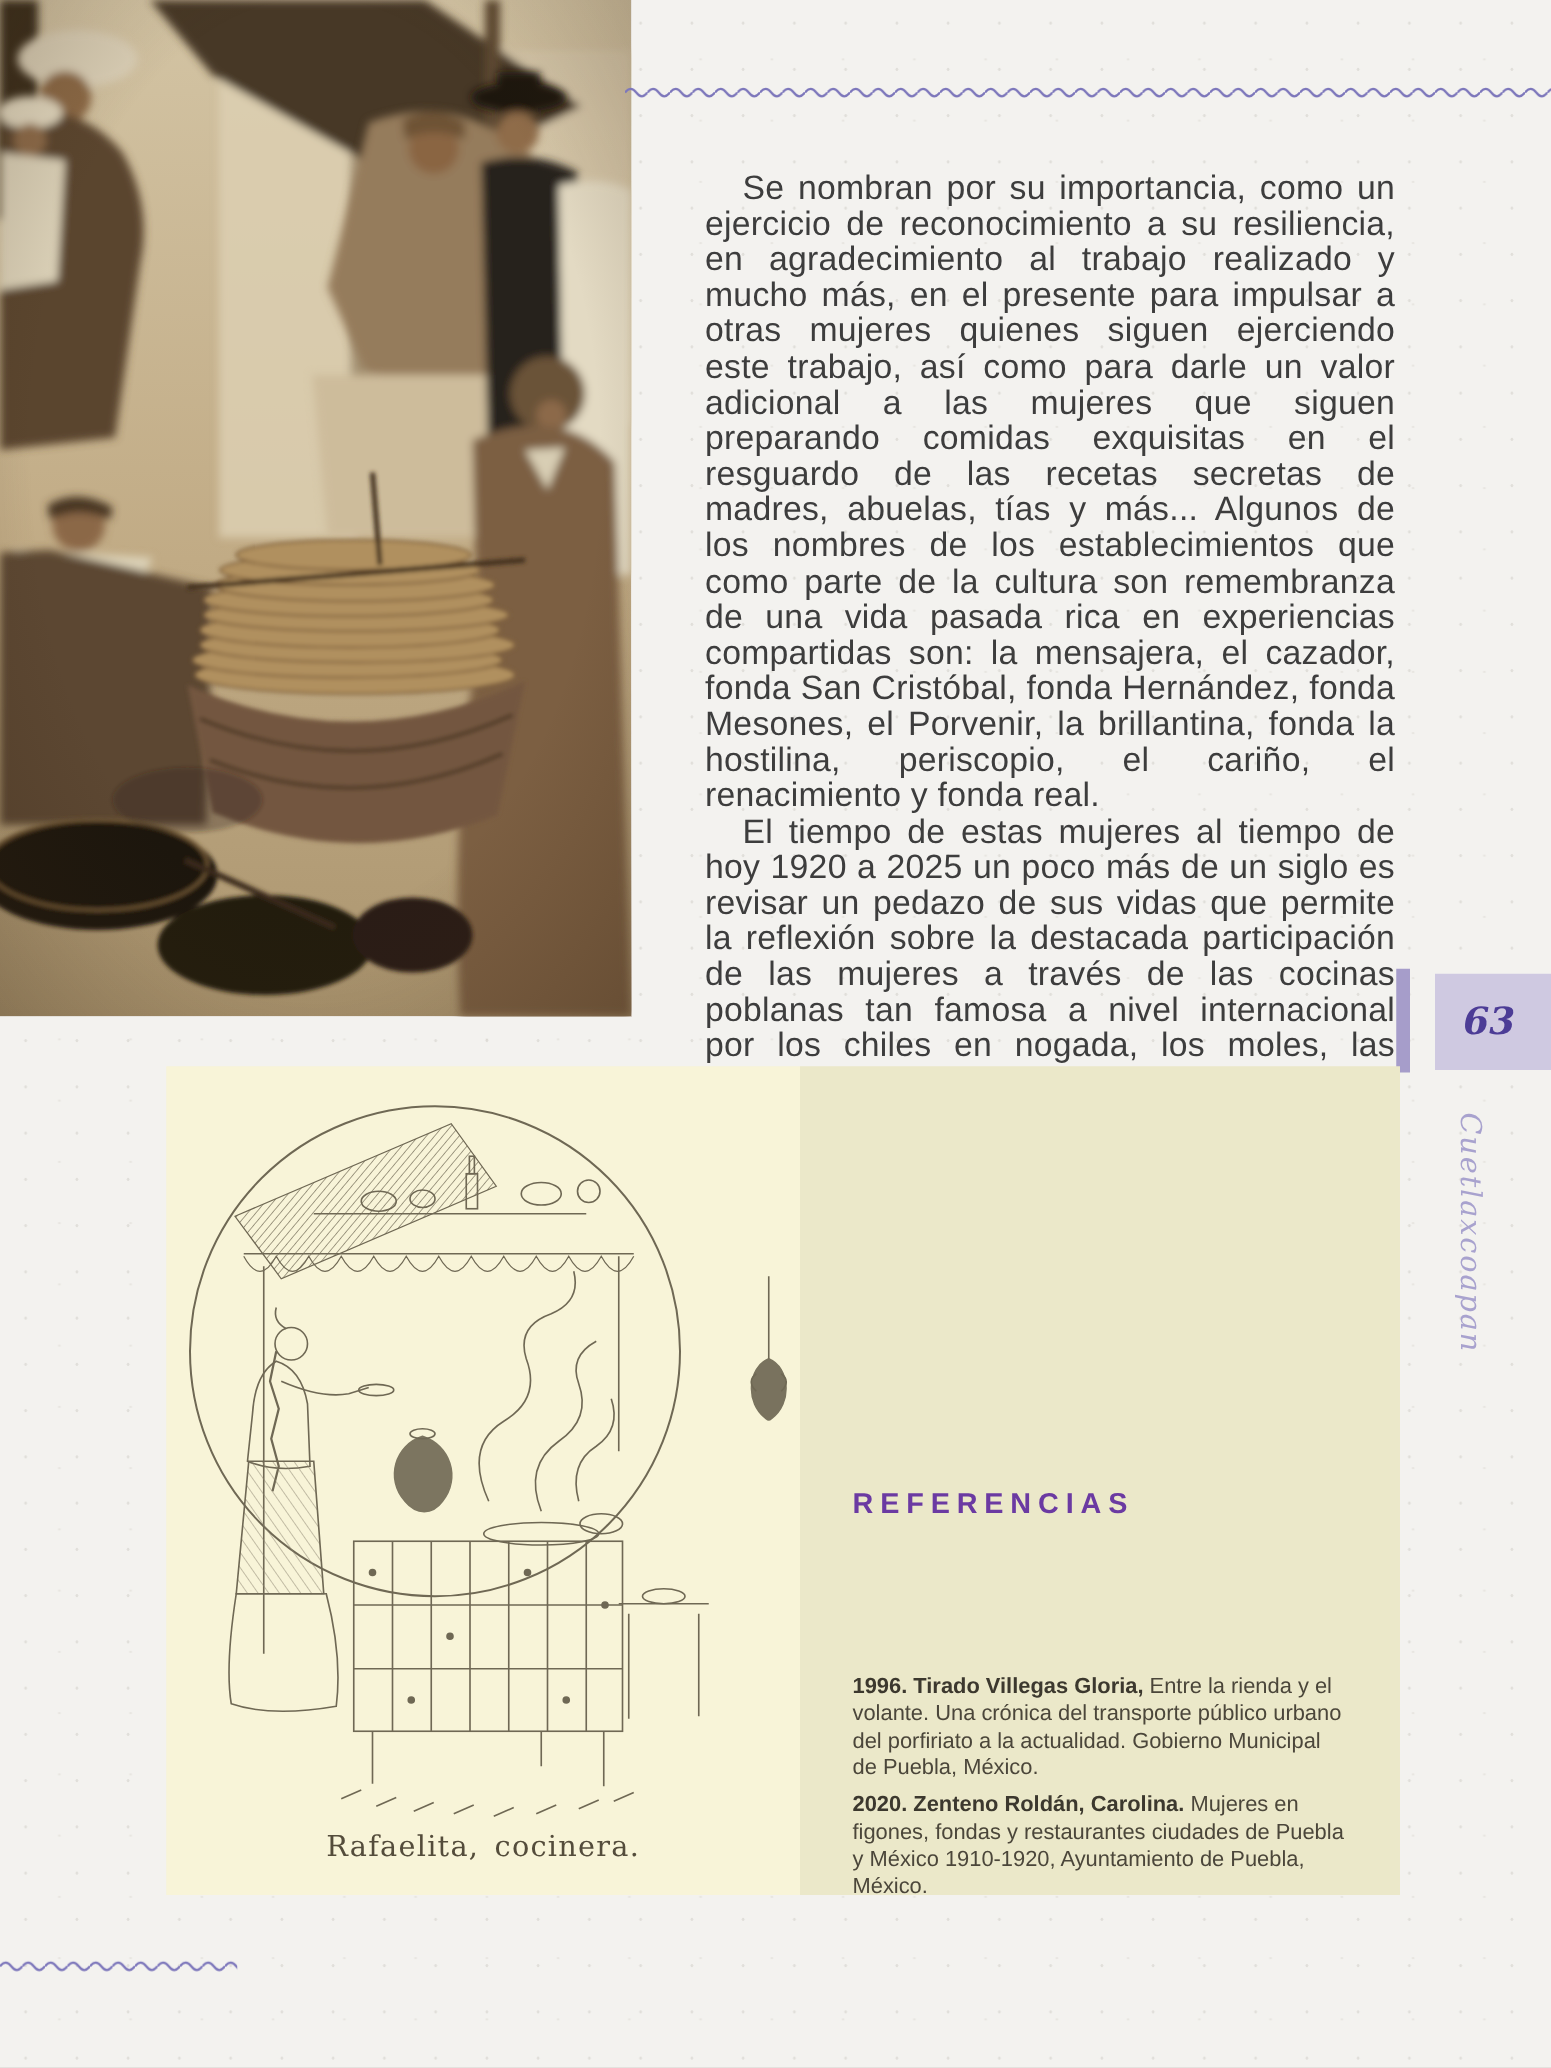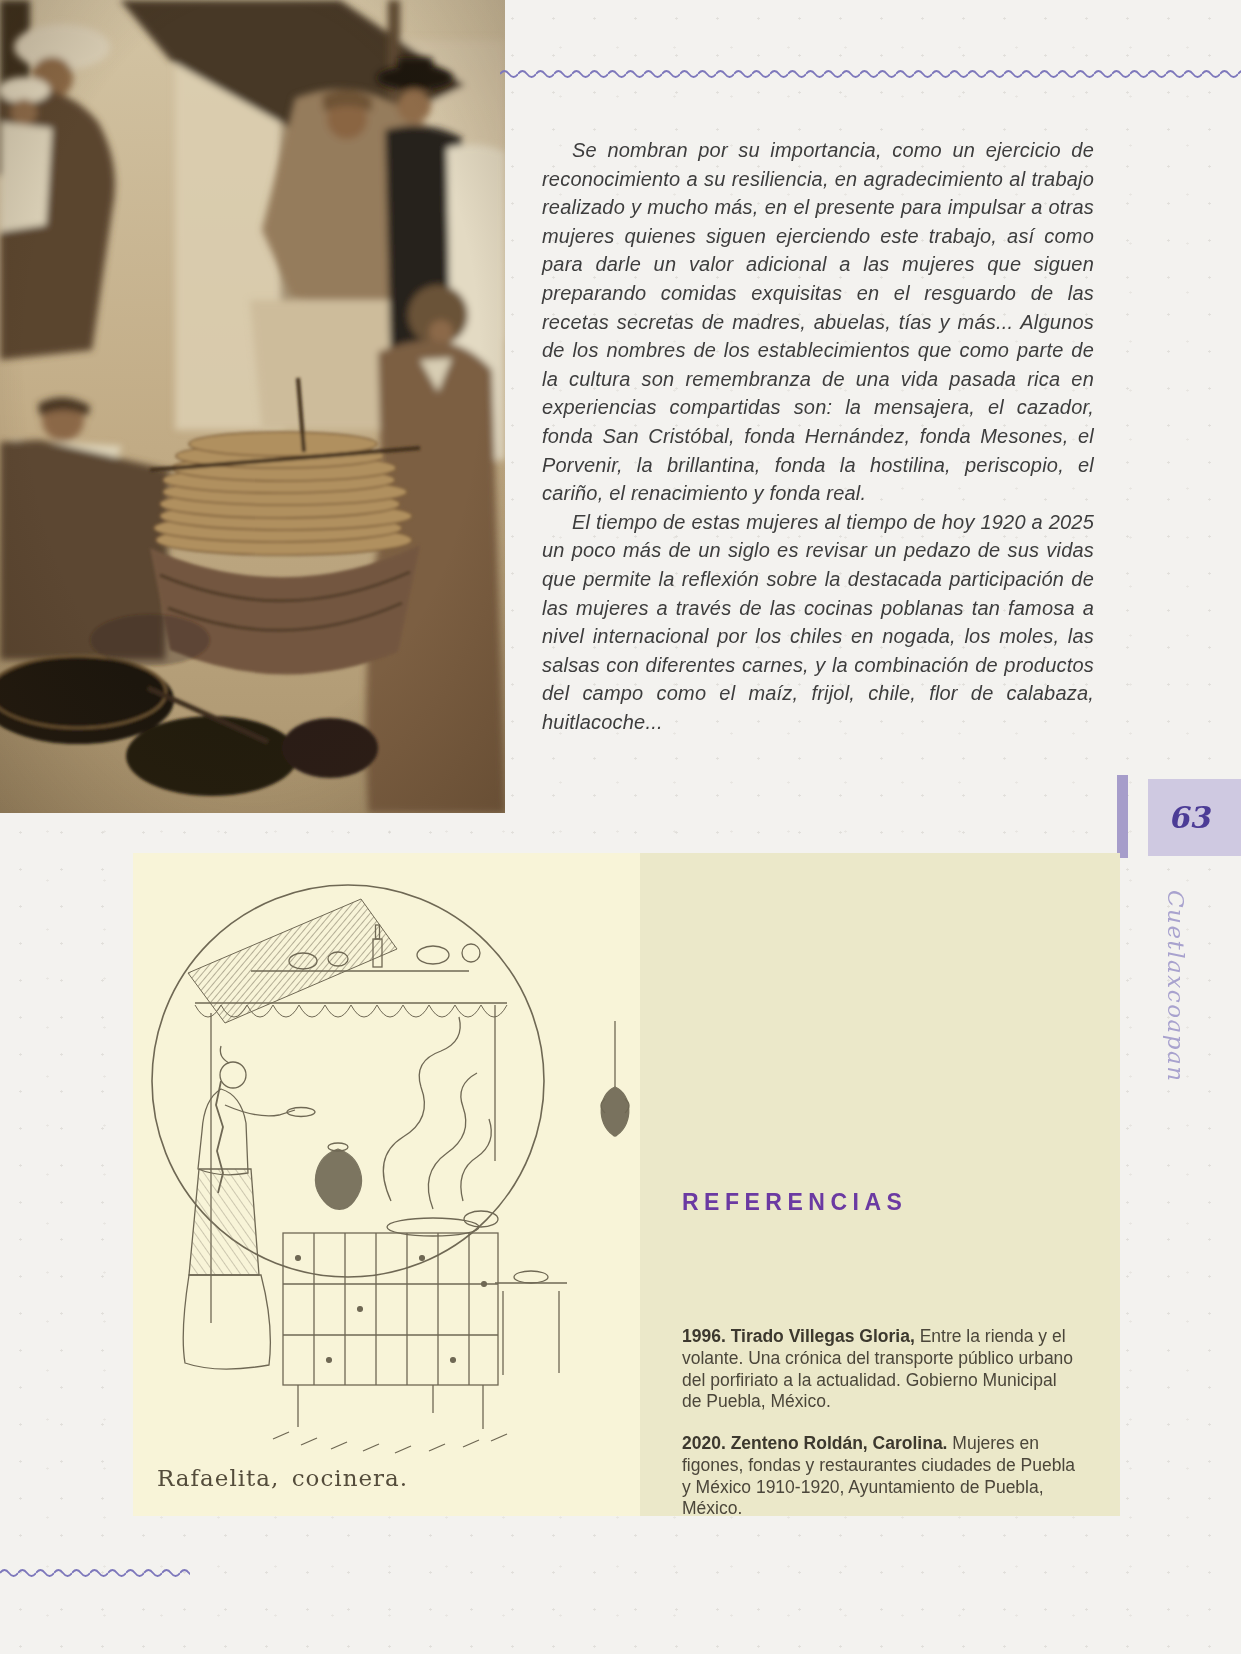--- a/index.html
+++ b/index.html
@@ -13,45 +13,45 @@
     background-position:0 0,19px 23px;
     overflow:hidden;
     font-family:"Liberation Sans",sans-serif;
   }
   .abs{position:absolute;}
   
   .photo{left:0;top:0;width:505px;height:813px;overflow:hidden;}
   
   .wave-top{left:500px;top:68px;}
   
-  .article{left:542px;top:136px;width:552px;color:#3d3d3d;
-    font-size:20px;line-height:28.6px;text-align:justify;letter-spacing:.2px;font-style:italic;}
+  .article{left:564px;top:136px;width:552px;color:#3d3d3d;
+    font-size:27px;line-height:28.6px;text-align:justify;letter-spacing:.2px;}
   .article p{margin:0;text-indent:30px;}
   
   .page-stripe{left:1117px;top:775px;width:11px;height:83px;background:#a69dca;}
   .page-badge{left:1148px;top:779px;width:93px;height:77px;background:#cfc9e1;
     display:flex;align-items:center;justify-content:center;}
   .page-badge span{font-family:"DejaVu Serif",serif;font-style:italic;font-weight:bold;
     font-size:30px;color:#4c3c96;padding-right:6px;}
   
   .side-label{left:1163px;top:890px;height:190px;writing-mode:vertical-rl;
     font-family:"DejaVu Serif",serif;font-style:italic;font-size:23px;
     color:#a8a2ce;letter-spacing:1.5px;}
   
   .panel-illustration{left:133px;top:853px;width:507px;height:663px;background:#f8f4d8;}
   .panel-references{left:640px;top:853px;width:480px;height:663px;background:#ebe8c9;}
-  .figure-caption{position:absolute;left:0;top:612px;width:100%;text-align:left;
-    font-family:"DejaVu Serif",serif;font-size:23px;color:#544c3b;letter-spacing:1px;word-spacing:4px;margin-left:24px;}
+  .figure-caption{position:absolute;left:0;top:612px;width:100%;text-align:center;
+    font-family:"DejaVu Serif",serif;font-size:23px;color:#544c3b;letter-spacing:1px;word-spacing:4px;}
   .ref-head{position:absolute;left:42px;top:336px;margin:0;
     font-size:23px;font-weight:bold;letter-spacing:5.5px;color:#6b3aa2;}
   .ref{position:absolute;left:42px;width:398px;margin:0;
     font-size:17.5px;line-height:21.8px;color:#4b463a;}
   .ref b{color:#3c382e;}
   .ref.r1{top:372px;}
-  .ref.r2{top:473px;}
+  .ref.r2{top:485px;}
   .ref.r3{top:580px;}
   
   .wave-foot{left:0;top:1567px;}
   .footer-title{left:213px;top:1560px;font-family:"DejaVu Serif",serif;font-style:italic;
     font-size:20px;color:#7b74b4;letter-spacing:.4px;}
 </style>
 </head>
 <body>
 
 <div class="page">

